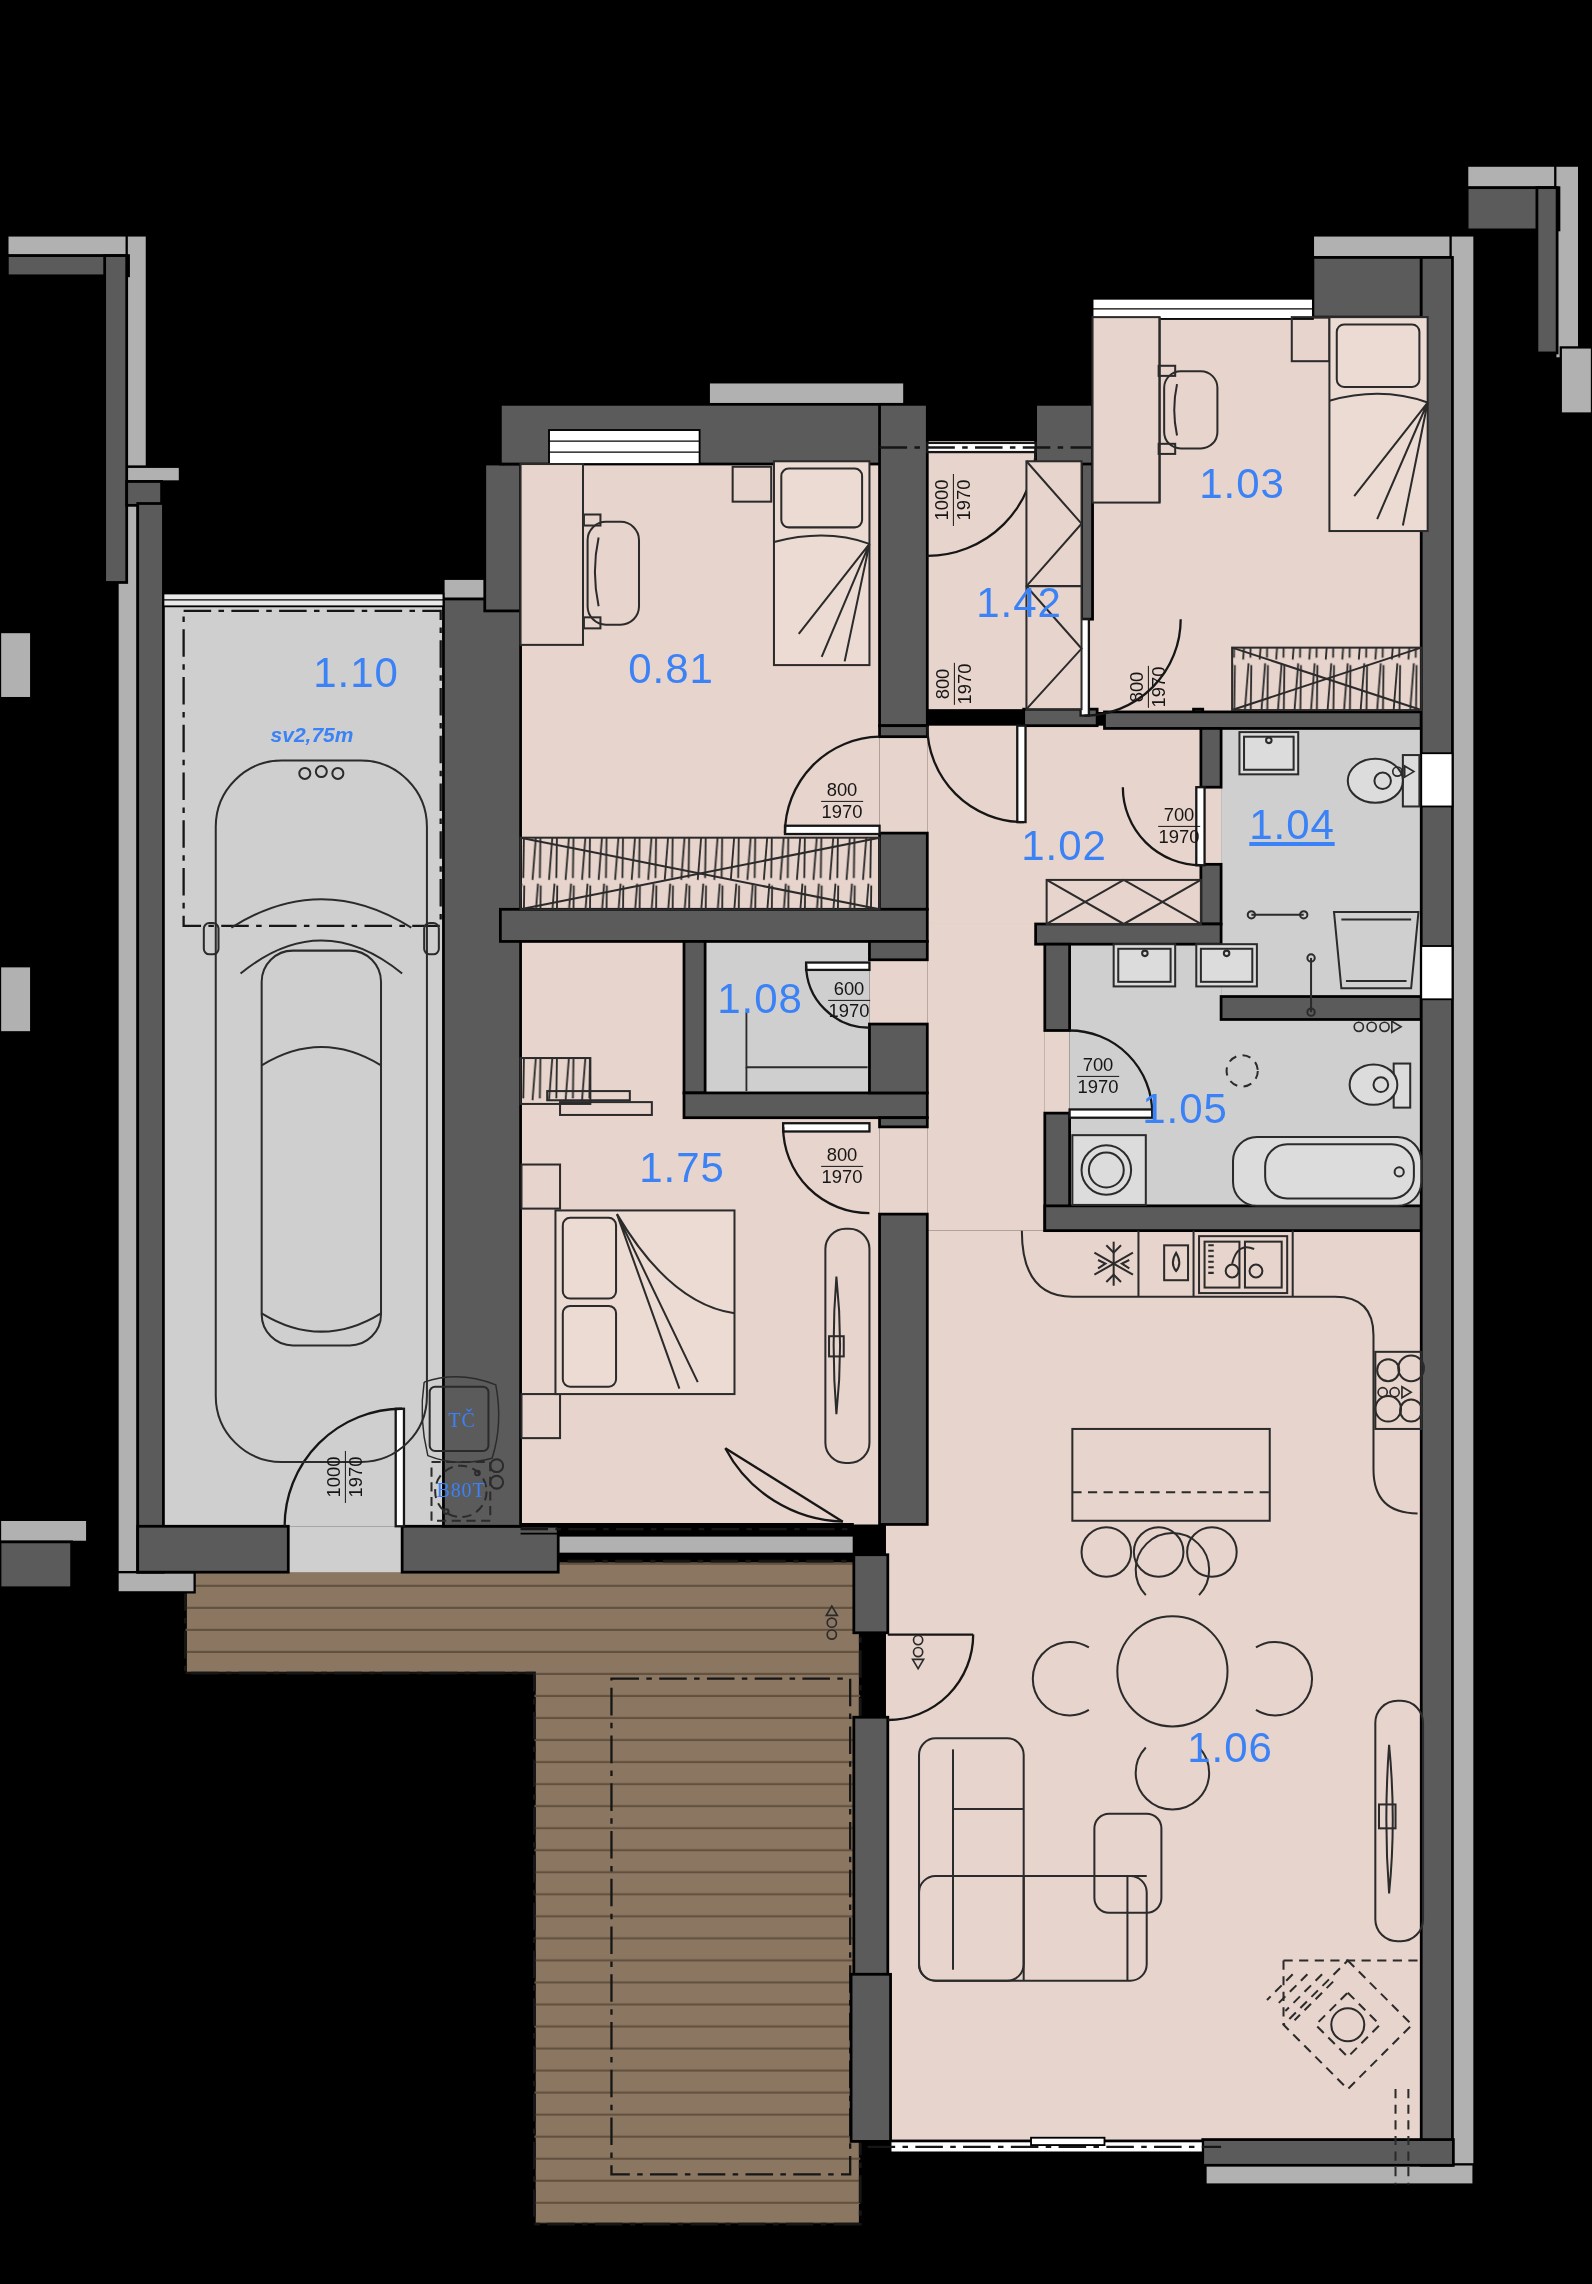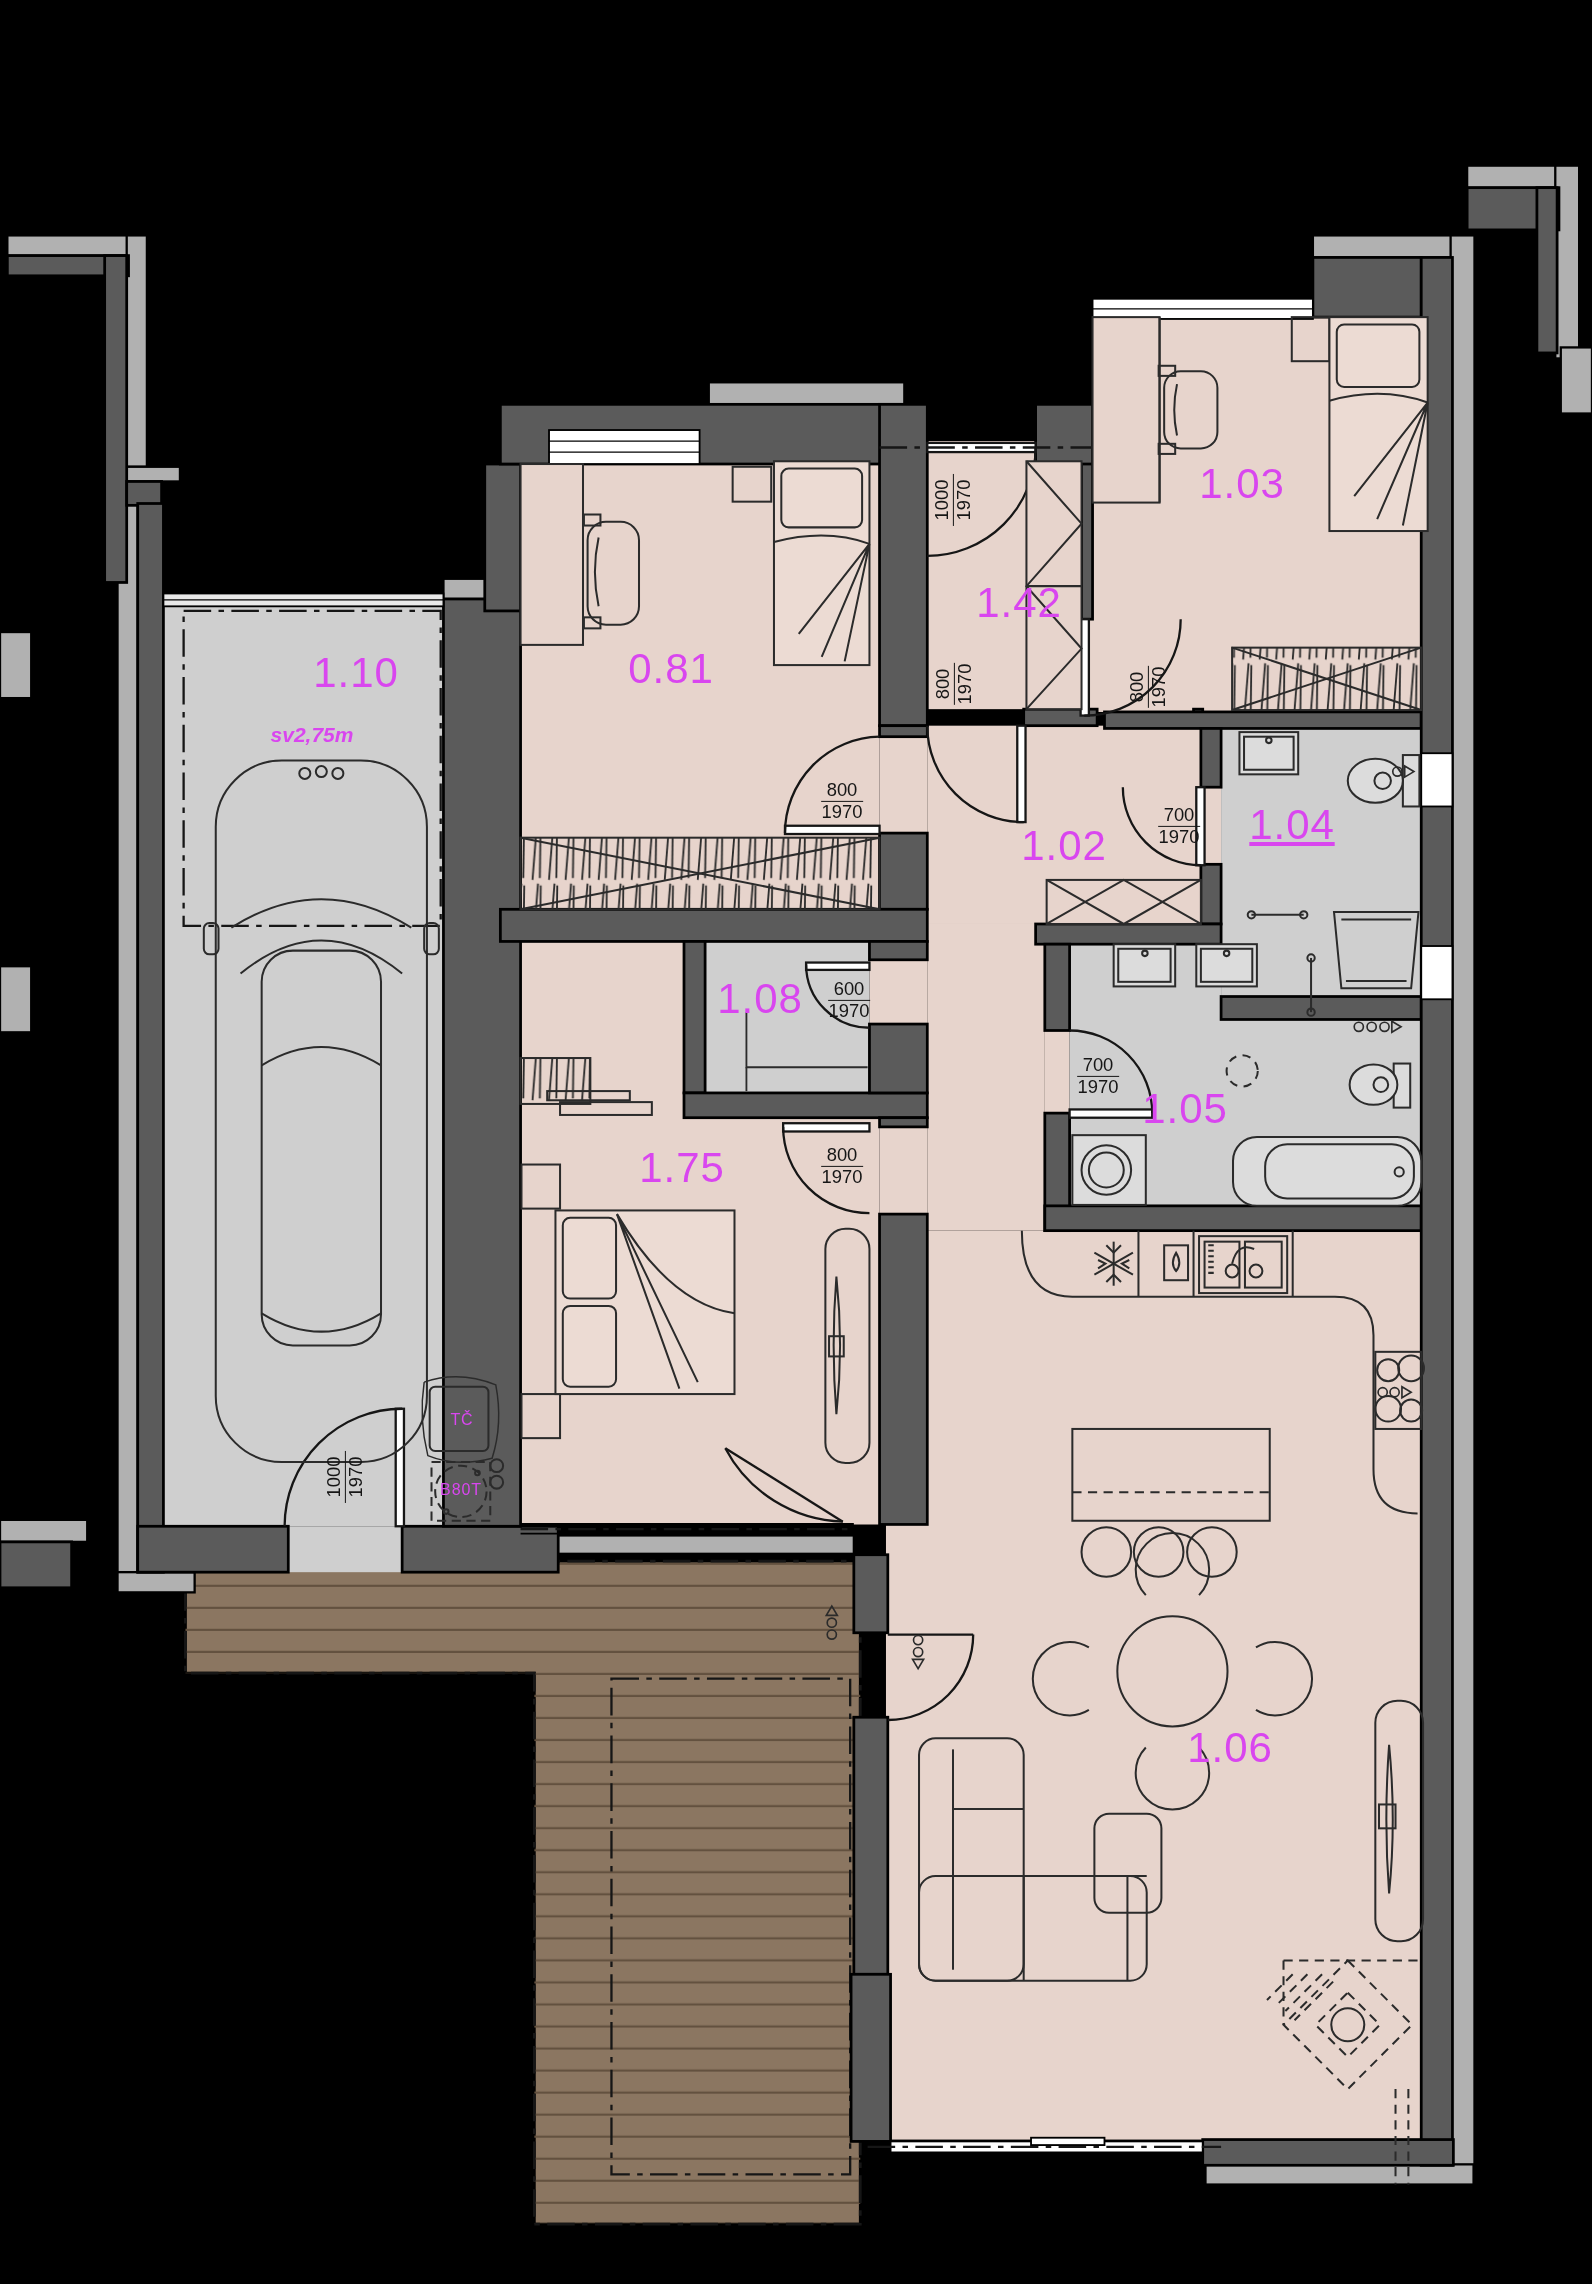--- a/index.html
+++ b/index.html
@@ -1,22 +1,22 @@
 <!DOCTYPE html>
 <html style="font-size:14.7px"><head>
 <meta charset="utf-8">
 <style>
   html,body{margin:0;padding:0;background:#000;}
   #stage{position:relative;width:1592px;height:2285px;background:#000;overflow:hidden;
          font-family:"Liberation Sans","DejaVu Sans",sans-serif;}
   #plan-svg{position:absolute;left:0;top:0;}
-  .lbl{position:absolute;transform:translate(-50%,-50%);color:#d946ef;
+  .lbl{position:absolute;transform:translate(-50%,-50%);color:#3b82f6;
        font-size:42px;letter-spacing:0.9px;white-space:nowrap;}
   .lbl.small{font-size:21px;letter-spacing:0;font-style:italic;}
-  .lbl.tiny{font-size:16px;}
+  .lbl.tiny{font-size:20px;font-family:Liberation Serif, serif;}
   .dim{position:absolute;transform:translate(-50%,-50%);display:flex;flex-direction:column;
        align-items:center;color:#161616;font-size:18.4px;line-height:1.12;white-space:nowrap;}
   .dim.v{transform:translate(-50%,-50%) rotate(-90deg);}
   .dim span:first-child{border-bottom:1.5px solid #161616;padding:0 5.5px;}
 </style>
 </head>
 <body>
 
 <div id="stage">
 

